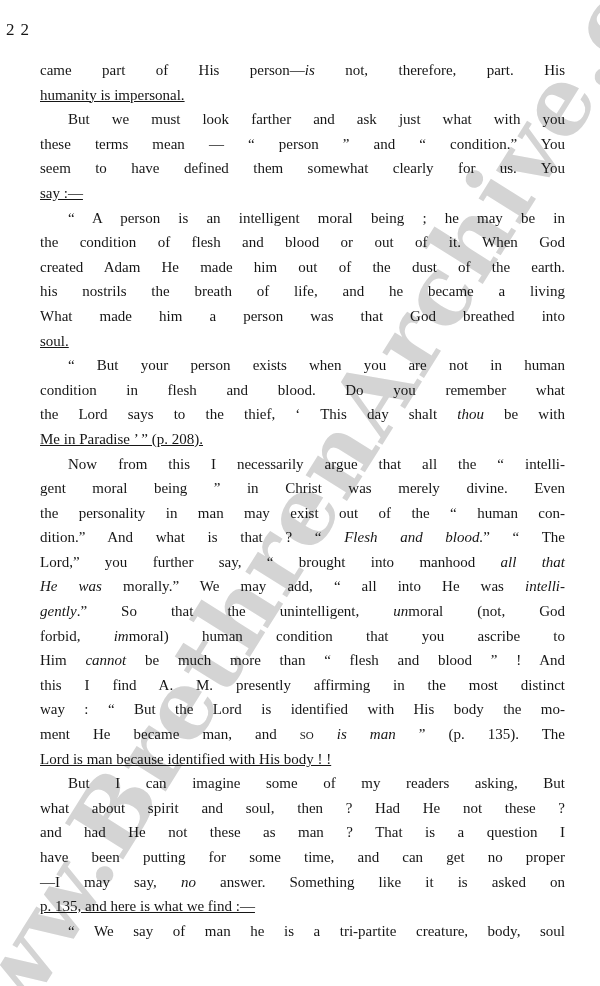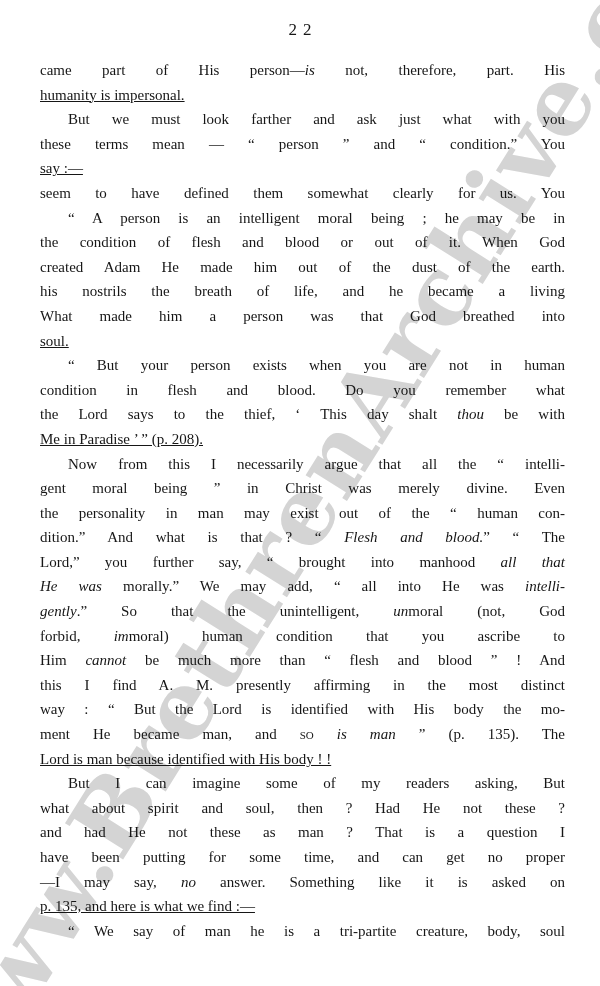--- a/index.html
+++ b/index.html
@@ -10,21 +10,21 @@
     background: var(--paper, #ffffff);
     overflow: hidden;
     font-family: "Liberation Serif", "DejaVu Serif", serif;
     color: var(--ink, #161616);
   }
   .pagenum {
     position: absolute;
     top: 20px;
     left: 0;
     right: 0;
-    text-align: center;
+    text-align: left;
     font-size: 17px;
     letter-spacing: 6px;
     text-indent: 6px;
     z-index: 2;
   }
   .watermark {
     position: absolute;
     left: 292px;
     top: 527px;
     width: 1300px;
@@ -64,22 +64,22 @@
 <body>
 
 <div class="page">
   <div class="watermark">www.BrethrenArchive.org</div>
   <div class="pagenum">22</div>
   <div class="textblock">
       <div class="line"><span>came part of His person—</span><span class="it">is</span><span> not, therefore, part.  His</span></div>
       <div class="line last"><span>humanity is impersonal.</span></div>
       <div class="line indent"><span>But we must look farther and ask just what with you</span></div>
       <div class="line"><span>these terms mean — “ person ” and “ condition.”  You</span></div>
+      <div class="line"><span>seem to have defined them somewhat clearly for us.  You</span></div>
       <div class="line last"><span>say :—</span></div>
-      <div class="line"><span>seem to have defined them somewhat clearly for us.  You</span></div>
       <div class="line indent"><span>“ A person is an intelligent moral being ; he may be in</span></div>
       <div class="line"><span>the condition of flesh and blood or out of it.  When God</span></div>
       <div class="line"><span>created Adam He made him out of the dust of the earth.</span></div>
       <div class="line"><span>his nostrils the breath of life, and he became a living</span></div>
       <div class="line"><span>What made him a person was that God breathed into</span></div>
       <div class="line last"><span>soul.</span></div>
       <div class="line indent"><span>“ But your person exists when you are not in human</span></div>
       <div class="line"><span>condition in flesh and blood.  Do you remember what</span></div>
       <div class="line"><span>the Lord says to the thief, ‘ This day shalt </span><span class="it">thou</span><span> be with</span></div>
       <div class="line last"><span>Me in Paradise ’ ” (p. 208).</span></div>

